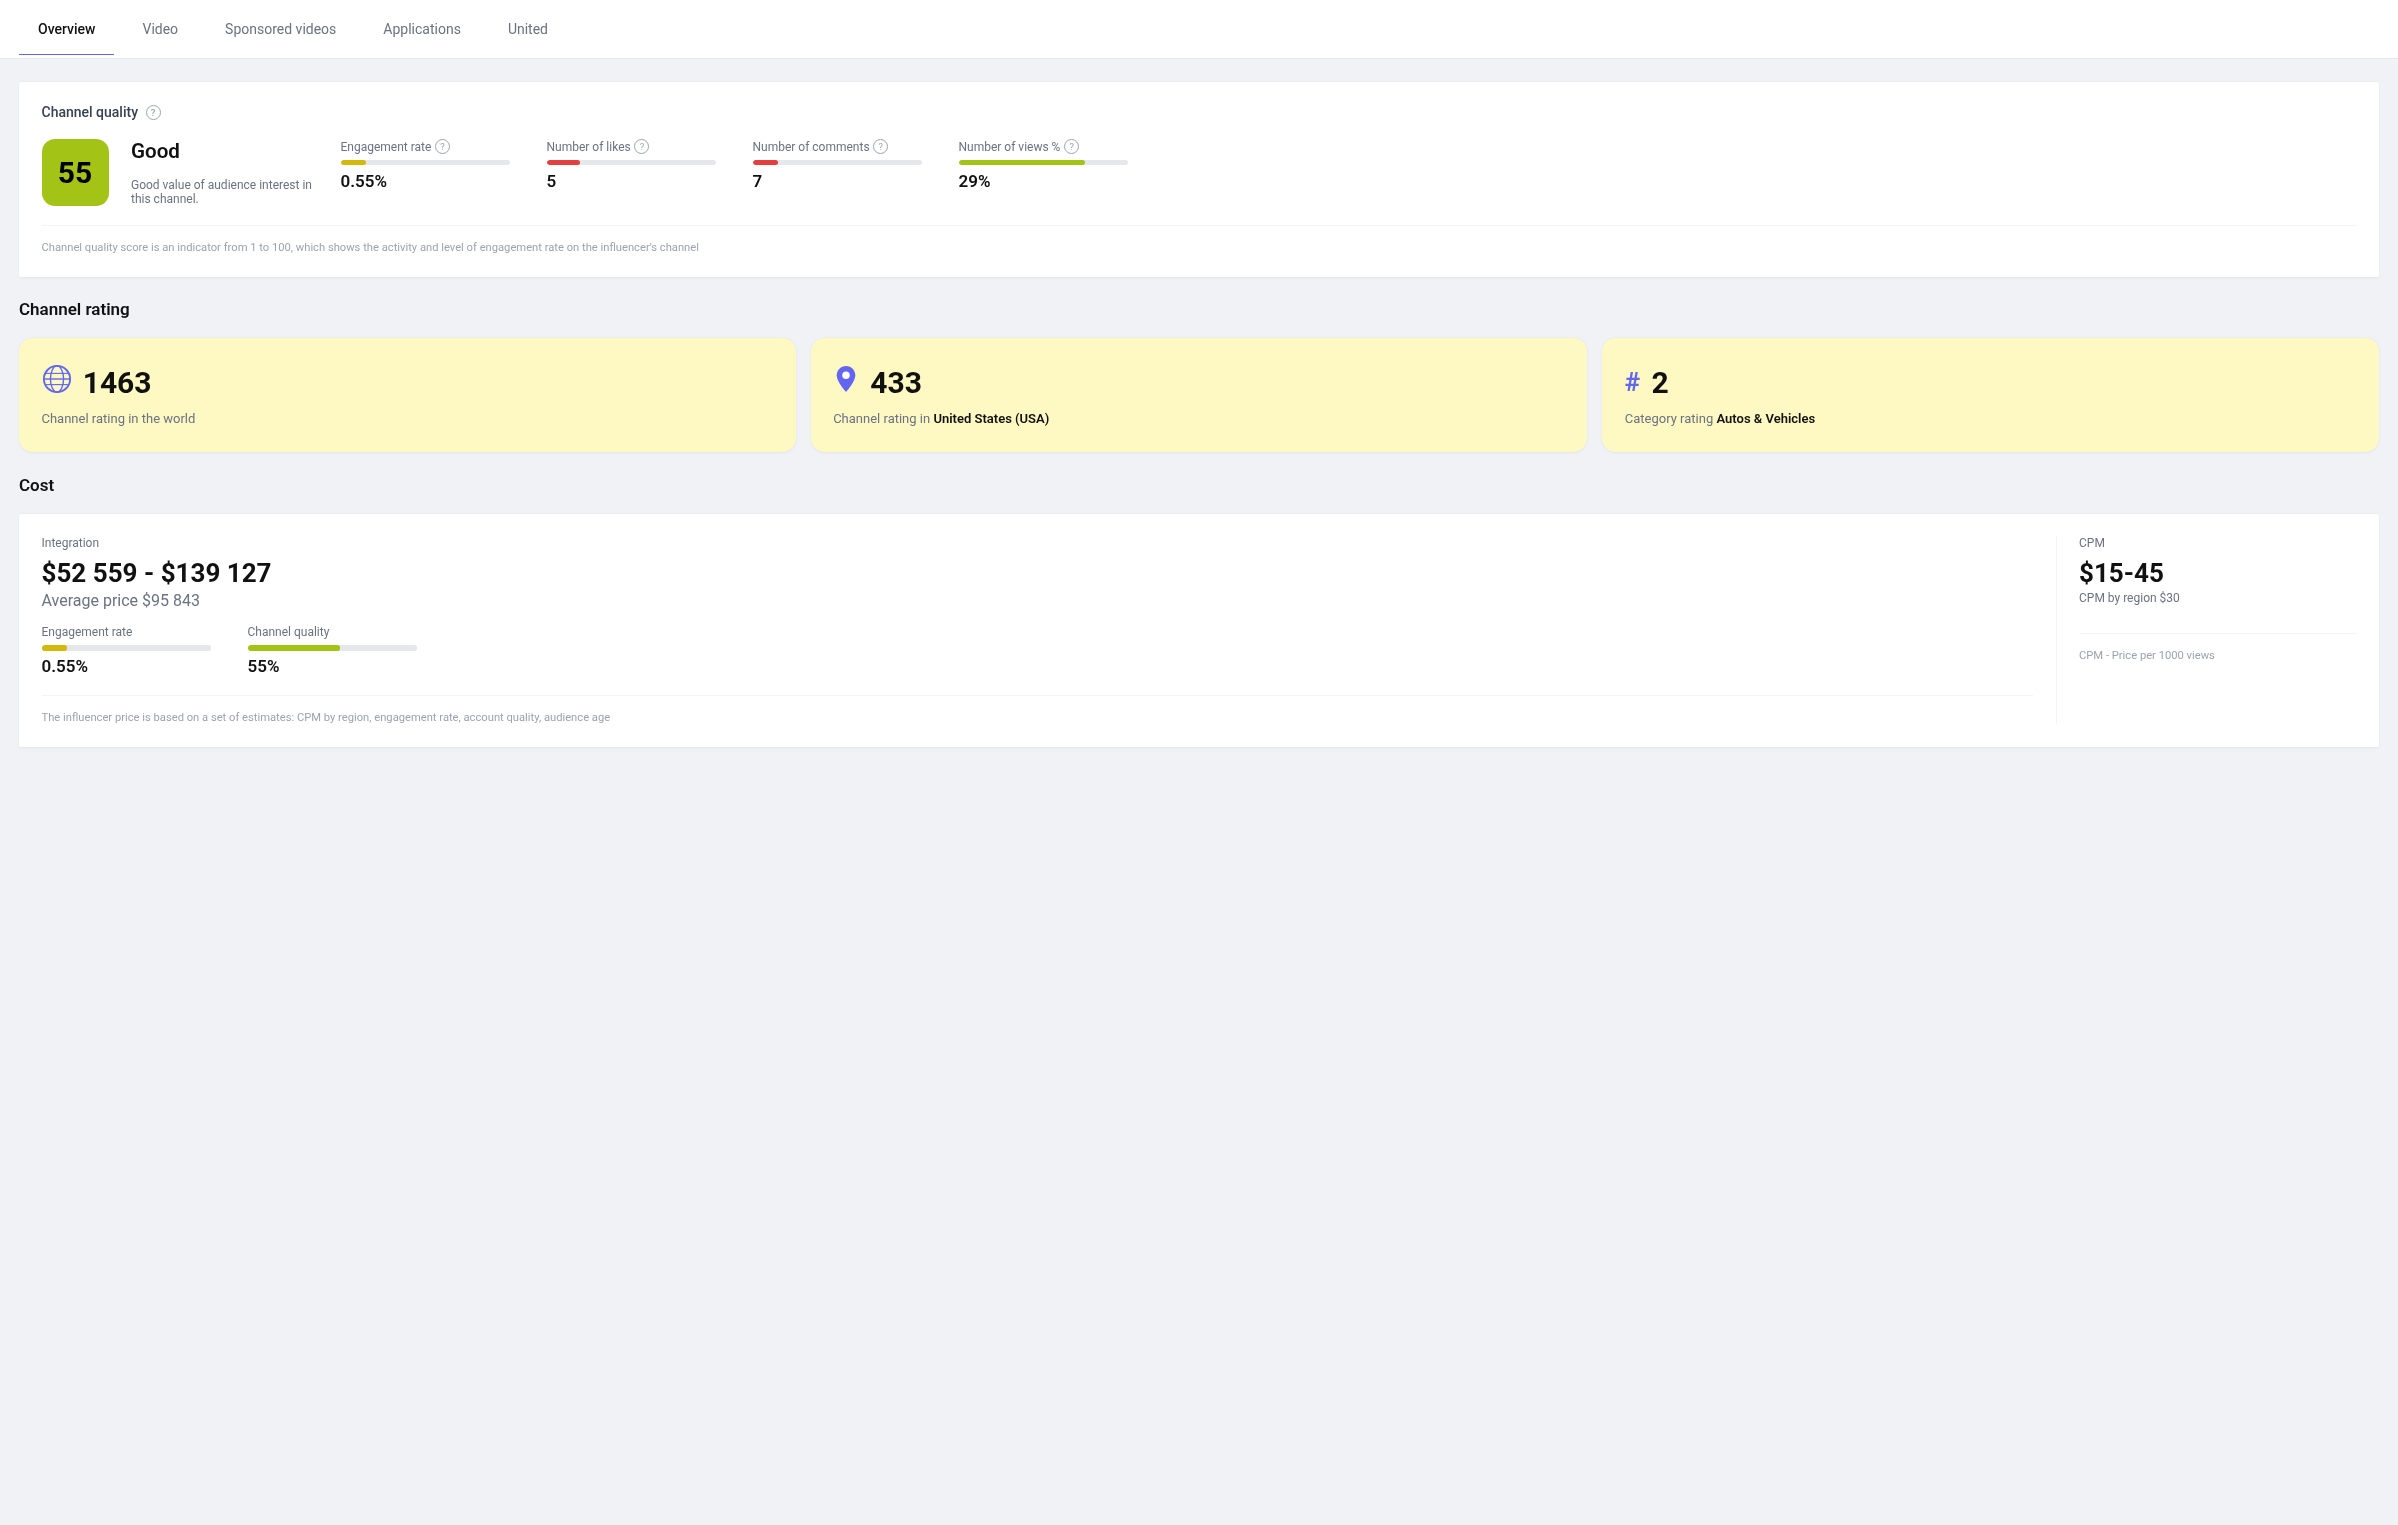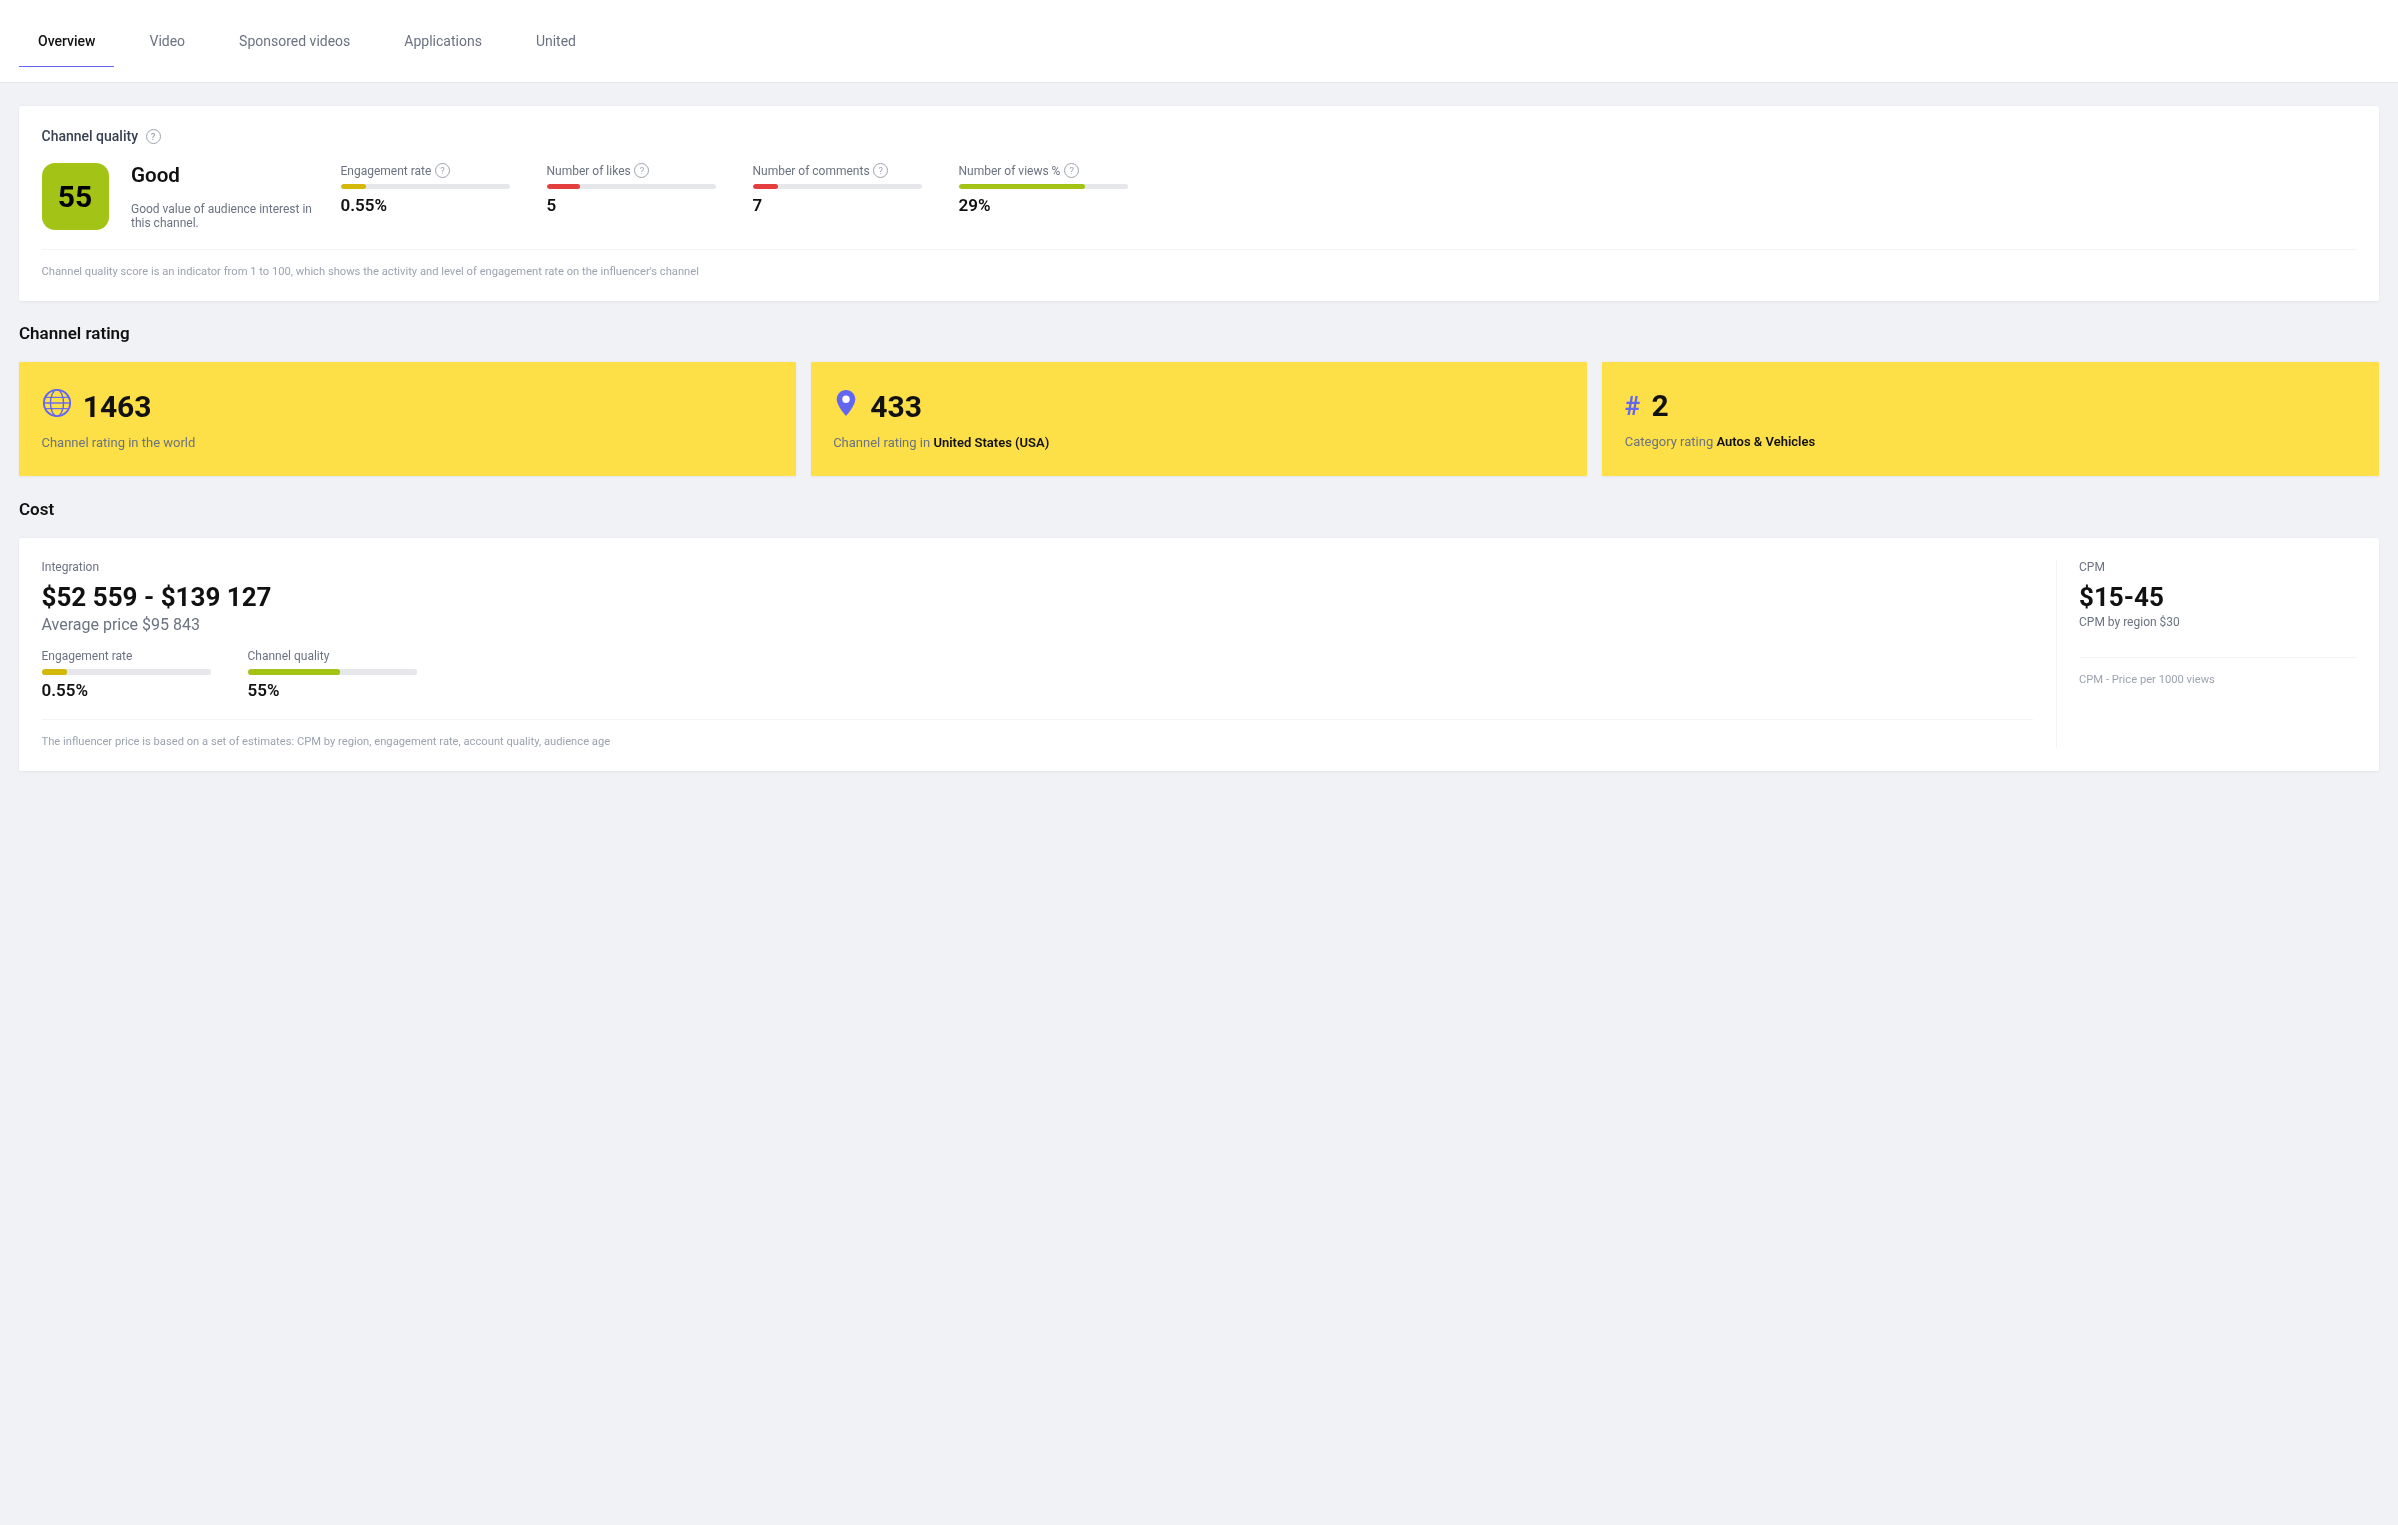--- a/index.html
+++ b/index.html
@@ -7,23 +7,23 @@
       font-family: -apple-system, BlinkMacSystemFont, 'Segoe UI', Roboto, sans-serif;
       background: #f0f2f5;
       color: #333;
       font-size: 13px;
     }
 
     
     .tabs-bar {
       background: #fff;
       border-bottom: 0.9px solid #e5e7eb;
-      padding: 16px 19px;
-      display: flex;
-      gap: 16px;
+      padding: 4px 19px;
+      display: flex;
+      gap: 9px;
     }
     .tab {
       padding: 17px 19px;
       cursor: pointer;
       font-size: 14px;
       color: #6b7280;
       border-bottom: 1.9px solid transparent;
       margin-bottom: -0.9px;
       white-space: nowrap;
     }
@@ -162,27 +162,28 @@
       margin-top: 3.7px;
     }
 
     
     .rating-grid {
       display: grid;
       grid-template-columns: 1fr 1fr 1fr;
       gap: 15px;
     }
     .rating-card {
-      background: #fde047;
-      border-radius: 1px;
+      background: #fef9c3;
+      border-radius: 14px;
       padding: 26px 22.5px;
       box-shadow: 0 0.9px 2.8px rgba(0,0,0,0.06);
       display: flex;
       flex-direction: column;
       gap: 11.2px;
+      justify-content: center;
     }
     .rating-top {
       display: flex;
       align-items: center;
       gap: 11.2px;
     }
     .rating-icon {
       font-size: 26px;
     }
     .rating-number {

